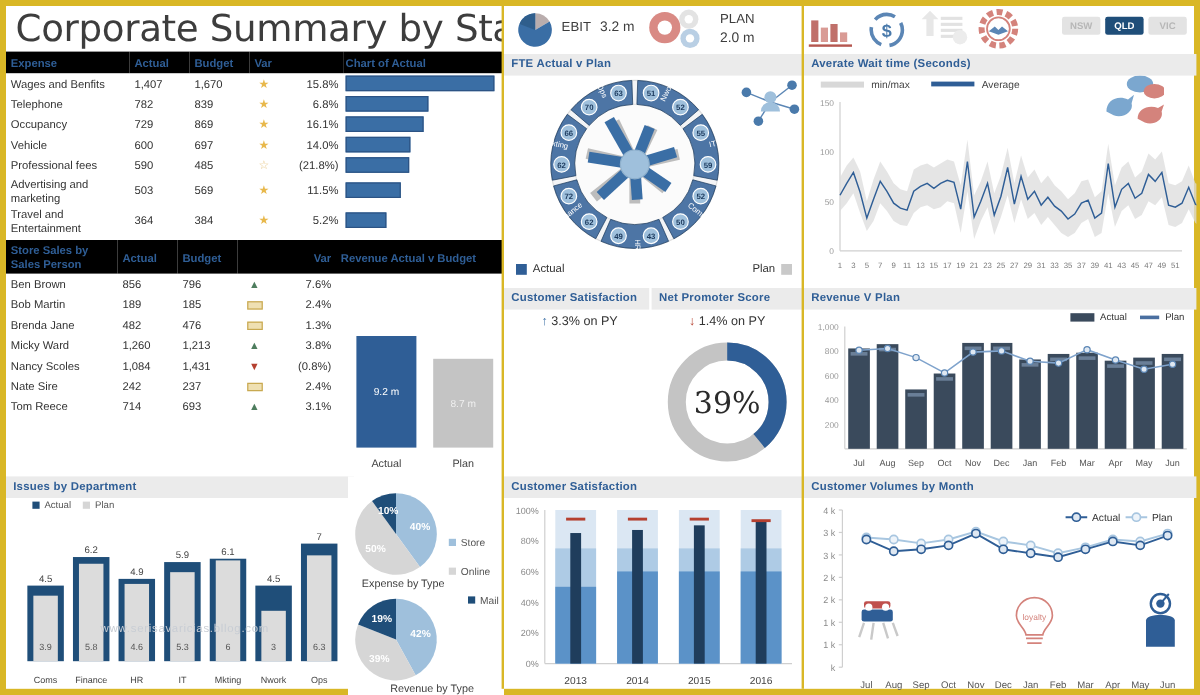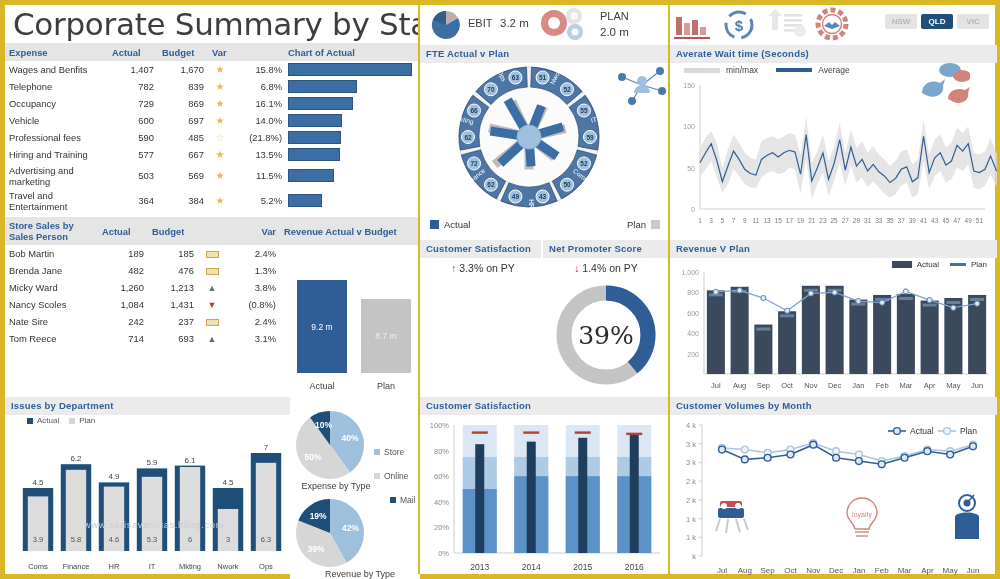--- a/index.html
+++ b/index.html
@@ -25,25 +25,25 @@
   
   .title{
     font-size:31px;color:#3d3d3d;padding:1px 0 0 8px;letter-spacing:-.3px;
     font-family:"DejaVu Sans", sans-serif;font-weight:400;height:37px;line-height:37px;
     white-space:nowrap;
   }
 
   
   table.grid{width:100%;border-collapse:collapse;font-size:9.4px;}
   table.grid th{
-    background:#e5e5e5;color:#2f5e96;font-weight:bold;font-size:9.4px;
+    background:#000000;color:#2f5e96;font-weight:bold;font-size:9.4px;
     text-align:left;padding:3px 4px;height:12px;
   }
   table.grid td{padding:1.5px 4px;color:#333;height:14px;vertical-align:middle;}
-  .num{text-align:right;width:42px;}
+  .num{text-align:left;width:42px;}
   .varc{width:46px;text-align:right;color:#444;}
   .varneg{color:#c0504d;}
   .chartcell{width:128px;padding-left:2px!important;padding-right:4px!important;}
   .hbar{height:11px;background:#3a6ea5;border:1px solid #2b5party;border:1px solid #2c5party;}
   .hbar{border:1px solid #2c5384;}
   .star{color:#e8b84b;font-size:10px;}
   .star.off{color:#e8c98b;}
   .tri-up{color:#4e7d5e;font-size:9px;}
   .tri-dn{color:#b5402f;font-size:9px;}
   .dash{display:inline-block;width:11px;height:5px;border:1px solid #c8a951;background:#efe0b2;vertical-align:middle;}
@@ -142,30 +142,20 @@
             <td>Professional fees</td>
             <td class="num">590</td>
             <td class="num">485</td>
             <td style="width:16px;text-align:center"><span class="star off">☆</span></td>
             <td class="varc varneg">(21.8%)</td>
             <td class="chartcell">
               <div class="hbar" style="width: 51px;"></div>
             </td>
           </tr>
           <tr>
-            <td>Hiring and Training</td>
-            <td class="num">577</td>
-            <td class="num">667</td>
-            <td style="width:16px;text-align:center"><span class="star">★</span></td>
-            <td class="varc">13.5%</td>
-            <td class="chartcell">
-              <div class="hbar" style="width: 50px;"></div>
-            </td>
-          </tr>
-          <tr>
             <td>Advertising and marketing</td>
             <td class="num">503</td>
             <td class="num">569</td>
             <td style="width:16px;text-align:center"><span class="star">★</span></td>
             <td class="varc">11.5%</td>
             <td class="chartcell">
               <div class="hbar" style="width: 44px;"></div>
             </td>
           </tr>
           <tr>
@@ -186,20 +176,28 @@
       <thead>
         <tr>
           <th>Store Sales by Sales Person</th>
           <th class="num">Actual</th>
           <th class="num">Budget</th>
           <th colspan="2" style="text-align:right">Var</th>
           <th style="width:132px">Revenue Actual v Budget</th>
         </tr>
       </thead>
       <tbody id="sales-body">
+          <tr>
+            <td>Ben Brown</td>
+            <td class="num">856</td>
+            <td class="num">796</td>
+            <td style="width:20px;text-align:center"><span class="tri-up">▲</span></td>
+            <td class="varc">7.6%</td>
+            <td style="width:132px"></td>
+          </tr>
           <tr>
             <td>Bob Martin</td>
             <td class="num">189</td>
             <td class="num">185</td>
             <td style="width:20px;text-align:center"><span class="dash"></span></td>
             <td class="varc">2.4%</td>
             <td style="width:132px"></td>
           </tr>
           <tr>
             <td>Brenda Jane</td>

